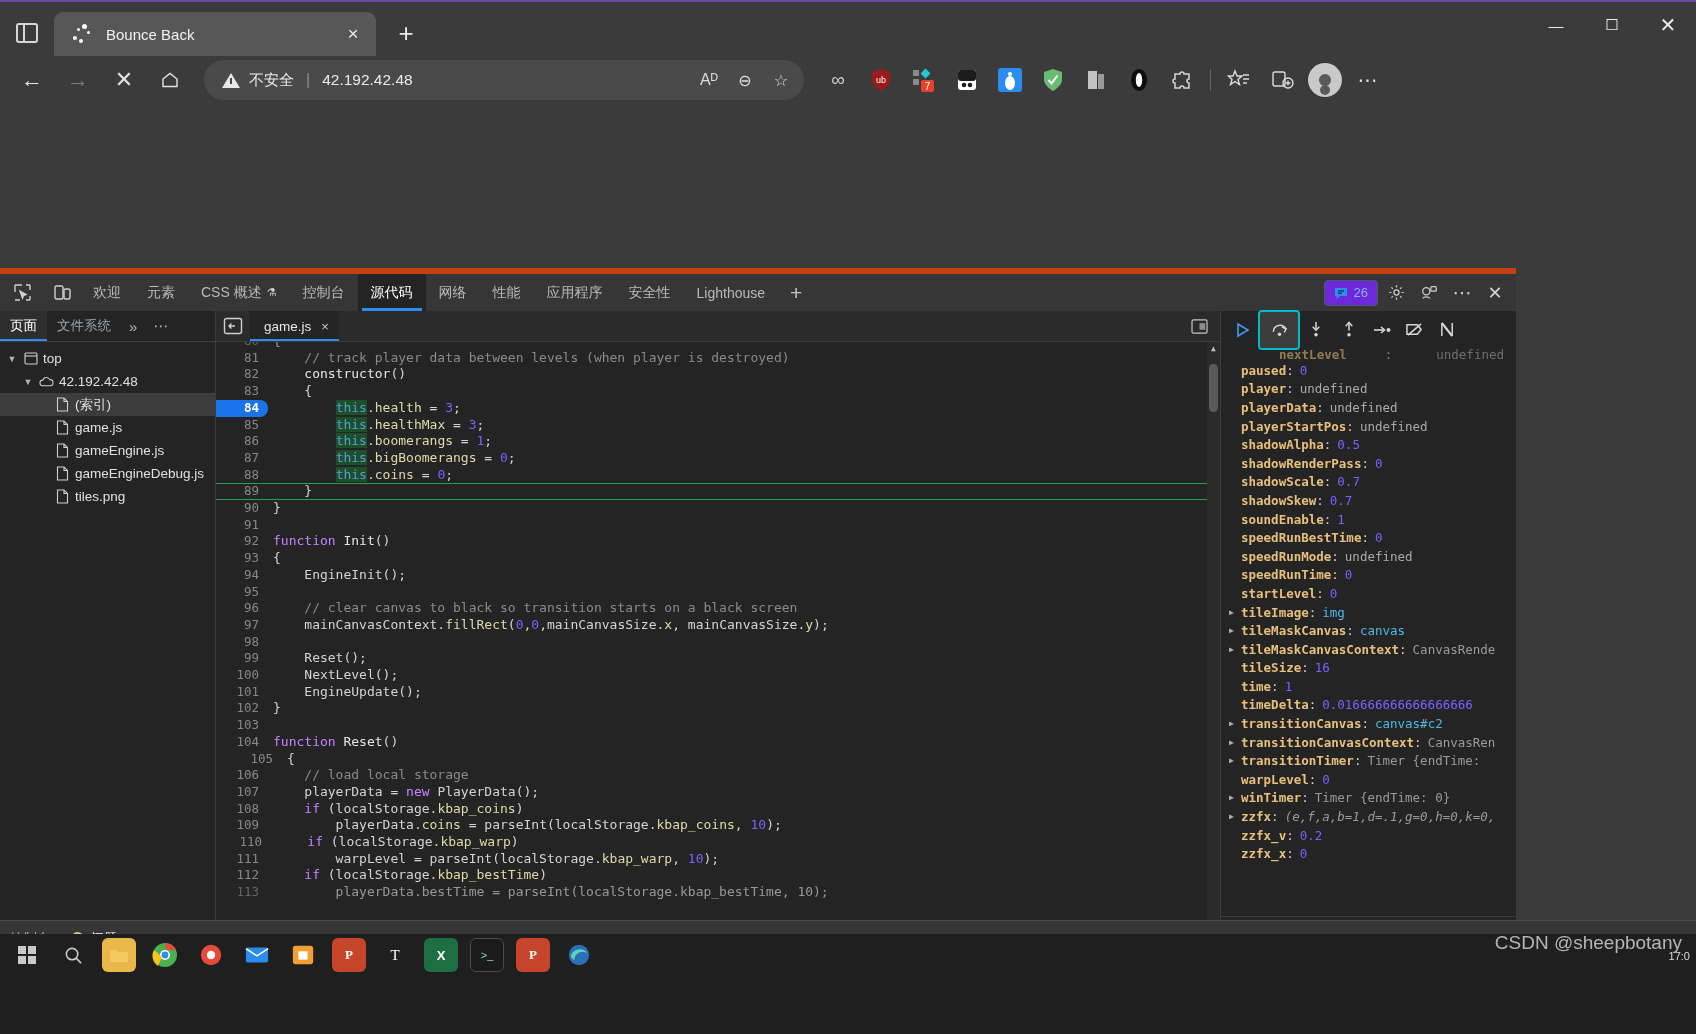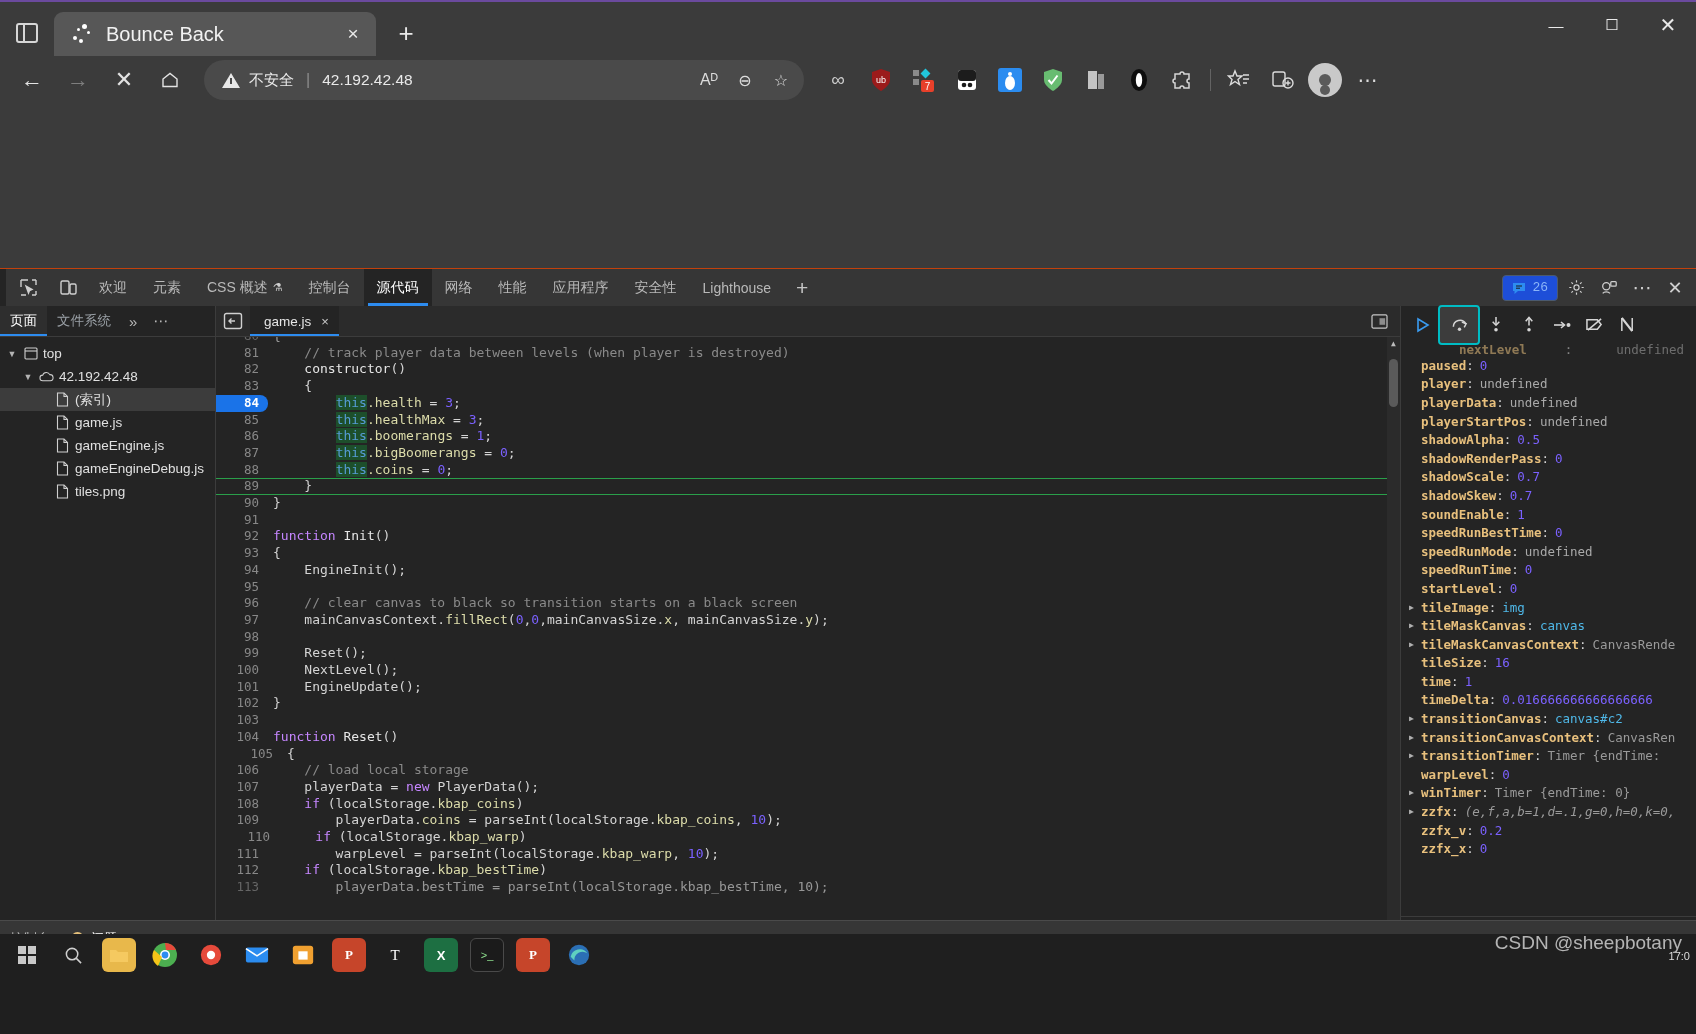--- a/index.html
+++ b/index.html
@@ -13,21 +13,21 @@
               border-top:2px solid #6b4a9e; }
   .tb-leftbtn { width:54px; height:46px; display:flex; align-items:center; justify-content:center; }
   .ico-sidebar { width:22px; height:20px; border:2px solid #d6d6d6; border-radius:3px; position:relative; }
   .ico-sidebar:after { content:""; position:absolute; left:5px; top:0; bottom:0; width:2px; background:#d6d6d6; }
 
   .tabstrip { display:flex; align-items:flex-end; height:48px; }
   .tab { width:322px; height:44px; background:#575757; border-radius:9px 9px 0 0;
          display:flex; align-items:center; padding:0 10px 0 18px; gap:12px; }
   .tab-favicon { width:22px; height:22px; position:relative; flex:none; }
   .tab-favicon i { position:absolute; background:#fff; border-radius:50%; display:block; }
-  .tab-title { color:#f2f2f2; font-size:20px; flex:1; white-space:nowrap; overflow:hidden; }
+  .tab-title { color:#f2f2f2; font-size:15px; flex:1; white-space:nowrap; overflow:hidden; }
   .tab-close { color:#e8e8e8; font-size:19px; width:26px; height:26px; display:flex;
                align-items:center; justify-content:center; border-radius:4px; }
   .newtab { width:40px; height:40px; margin-left:10px; margin-bottom:3px; color:#e8e8e8;
             font-size:26px; display:flex; align-items:center; justify-content:center; font-weight:300; }
 
   .winctrl { position:absolute; right:0; top:0; height:46px; display:flex; }
   .winctrl div { width:56px; height:46px; display:flex; align-items:center; justify-content:center;
                  color:#e9e9e9; font-size:15px; }
   .winctrl .wc-close { font-size:20px; font-weight:300; }
 
@@ -57,32 +57,32 @@
   
   .page { position:absolute; left:0; top:104px; width:1696px; height:164px; background:#000; }
   .pause-banner { position:absolute; left:684px; top:10px; height:29px; background:#f4e9c4;
                   border:1px solid #d0c596; border-radius:4px; display:flex; align-items:center;
                   box-shadow:0 1px 3px rgba(0,0,0,.5); }
   .pause-text { color:#222; font-size:14px; padding:0 9px 0 11px; }
   .pb-btn { width:32px; height:27px; display:flex; align-items:center; justify-content:center; }
   .pb-sep { width:1px; height:20px; background:#cfc49a; }
 
   
-  .devtools { position:absolute; left:0; top:268px; width:1696px; height:700px; background:#242424;
-              border-top:1px solid #c2410c;padding-left:6px; }
+  .devtools { position:absolute; left:0; top:268px; width:1516px; height:700px; background:#242424;
+              border-top:6px solid #c2410c; }
   .dt-tabbar { height:37px; background:#363636; display:flex; align-items:center; position:relative; }
   .dt-ico { width:36px; height:30px; display:flex; align-items:center; justify-content:center; margin-left:4px; }
   .dt-tab { height:37px; padding:0 13px; display:flex; align-items:center; color:#b9b9b9; font-size:14px;
             white-space:nowrap; position:relative; }
   .dt-tab.active { color:#fff; background:#242424; }
   .dt-tab.active:after { content:""; position:absolute; left:4px; right:4px; bottom:0; height:3px; background:#2d8cf0; }
   .dt-plus { color:#c4c4c4; font-size:21px; padding:0 12px; font-weight:300; }
   .dt-right { position:absolute; right:6px; top:0; height:37px; display:flex; align-items:center; gap:3px; }
-  .issues-pill { height:26px; background:#1d4ed8; border:1px solid #4b5a6e; border-radius:4px;
-                 display:flex; align-items:center; gap:6px; padding:0 9px;font-family:Liberation Mono, monospace; }
+  .issues-pill { height:26px; background:#6d28d9; border:1px solid #4b5a6e; border-radius:4px;
+                 display:flex; align-items:center; gap:6px; padding:0 9px; }
   .issues-count { color:#8ab4f8; font-size:13px; }
   .dt-rico { width:30px; height:30px; display:flex; align-items:center; justify-content:center; color:#cfcfcf; font-size:16px; }
 
   
   .sources { position:absolute; left:0; top:37px; right:0; bottom:0; display:flex; }
 
   .navpane { width:216px; background:#242424; border-right:1px solid #3c3c3c; display:flex; flex-direction:column; }
   .np-tabs { height:31px; display:flex; align-items:center; border-bottom:1px solid #3c3c3c; }
   .np-tab { padding:0 10px; height:30px; display:flex; align-items:center; color:#9aa0a6; font-size:13.5px; position:relative; }
   .np-tab.active { color:#fff; background:#2e2e2e; }
@@ -505,21 +505,21 @@
               <div class="cline" style="position: absolute; top: 325px; left: 0px; right: 0px;"><div class="gut">100</div><div class="codetext"><span>    NextLevel();</span></div></div>
               <div class="cline" style="position: absolute; top: 341.7px; left: 0px; right: 0px;"><div class="gut">101</div><div class="codetext"><span>    EngineUpdate();</span></div></div>
               <div class="cline" style="position: absolute; top: 358.4px; left: 0px; right: 0px;"><div class="gut">102</div><div class="codetext"><span>}</span></div></div>
               <div class="cline" style="position: absolute; top: 375.1px; left: 0px; right: 0px;"><div class="gut">103</div><div class="codetext"><span></span></div></div>
               <div class="cline" style="position: absolute; top: 391.8px; left: 0px; right: 0px;"><div class="gut">104</div><div class="codetext"><span class="tok-kw">function </span><span class="tok-fname">Reset</span><span>()</span></div></div>
               <div class="cline" style="position: absolute; top: 408.5px; left: 14px; right: 0px;"><div class="gut">105</div><div class="codetext"><span>{</span></div></div>
               <div class="cline" style="position: absolute; top: 425.2px; left: 0px; right: 0px;"><div class="gut">106</div><div class="codetext"><span class="tok-com">    // load local storage</span></div></div>
               <div class="cline" style="position: absolute; top: 441.9px; left: 0px; right: 0px;"><div class="gut">107</div><div class="codetext"><span>    playerData = </span><span class="tok-kw">new </span><span>PlayerData();</span></div></div>
               <div class="cline" style="position: absolute; top: 458.6px; left: 0px; right: 0px;"><div class="gut">108</div><div class="codetext"><span>    </span><span class="tok-kw">if </span><span>(localStorage.</span><span class="tok-prop">kbap_coins</span><span>)</span></div></div>
               <div class="cline" style="position: absolute; top: 475.3px; left: 0px; right: 0px;"><div class="gut">109</div><div class="codetext"><span>        playerData.</span><span class="tok-prop">coins</span><span> = parseInt(localStorage.</span><span class="tok-prop">kbap_coins</span><span>, </span><span class="tok-num">10</span><span>);</span></div></div>
-              <div class="cline" style="position: absolute; top: 492px; left: 11px; right: 0px; align-items: center;"><div class="gut">110</div><div class="codetext"><span>    </span><span class="tok-kw">if </span><span>(localStorage.</span><span class="tok-prop">kbap_warp</span><span>)</span></div></div>
+              <div class="cline" style="position: absolute; top: 492px; left: 3px; right: 0px; align-items: center;"><div class="gut">110</div><div class="codetext"><span>    </span><span class="tok-kw">if </span><span>(localStorage.</span><span class="tok-prop">kbap_warp</span><span>)</span></div></div>
               <div class="cline" style="position: absolute; top: 508.7px; left: 0px; right: 0px;"><div class="gut">111</div><div class="codetext"><span>        warpLevel = parseInt(localStorage.</span><span class="tok-prop">kbap_warp</span><span>, </span><span class="tok-num">10</span><span>);</span></div></div>
               <div class="cline" style="position: absolute; top: 525.4px; left: 0px; right: 0px;"><div class="gut">112</div><div class="codetext"><span>    </span><span class="tok-kw">if </span><span>(localStorage.</span><span class="tok-prop">kbap_bestTime</span><span>)</span></div></div>
               <div class="cline" style="position: absolute; top: 542.1px; left: 0px; right: 0px; opacity: 0.65;"><div class="gut">113</div><div class="codetext"><span>        playerData.bestTime = parseInt(localStorage.kbap_bestTime, 10);</span></div></div>
             </div>
           <div class="vsb">
             <div class="arr" style="top:0;">▲</div>
             <div class="thumb" style="top:22px;height:48px;"></div>
             <div class="arr" style="bottom:0;">▼</div>
           </div>
         </div>

